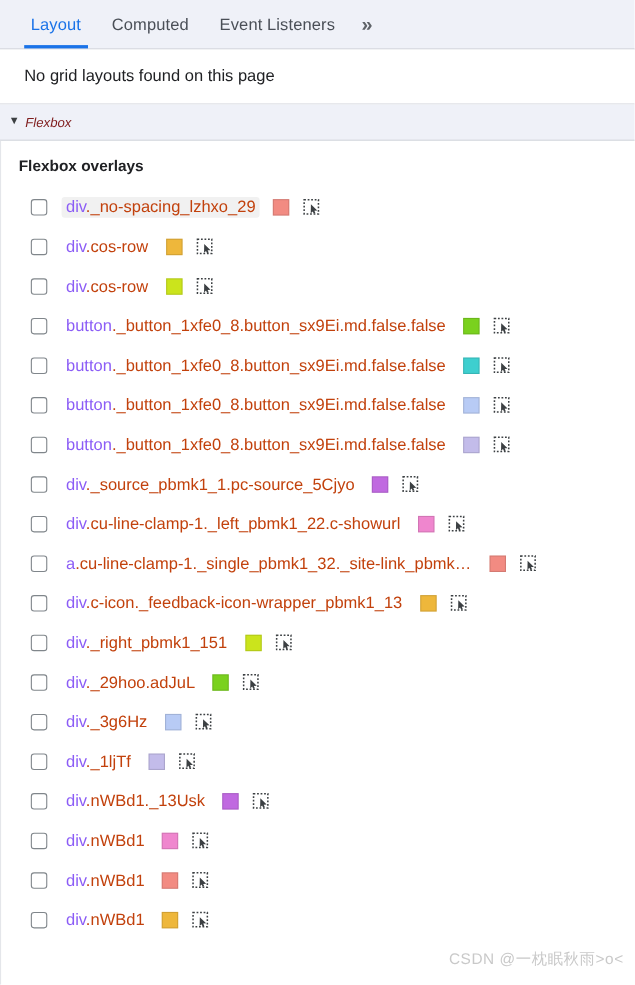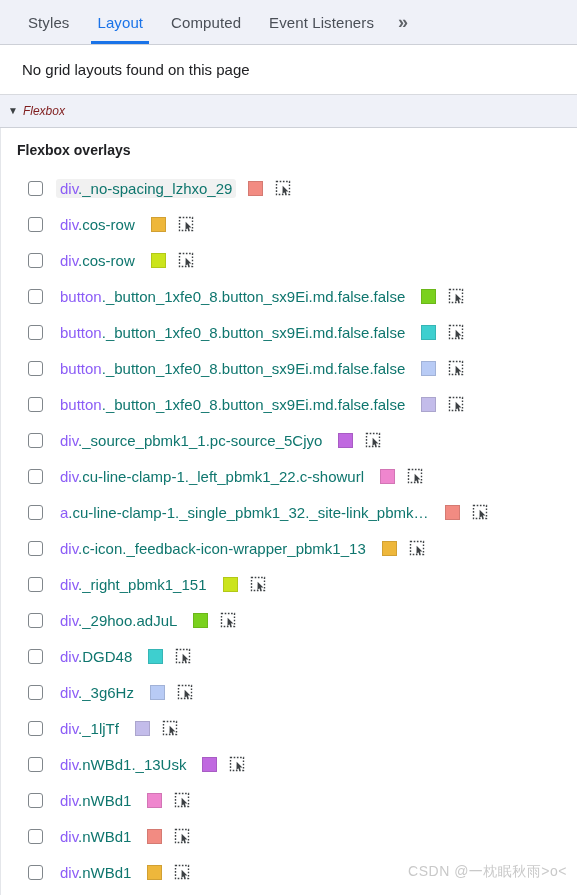--- a/index.html
+++ b/index.html
@@ -137,21 +137,21 @@
     line-height: 1;
     white-space: nowrap;
     padding: 2px 4px;
     border-radius: 3px;
     cursor: pointer;
   }
   .overlay-row.hovered .row-label {
     background: #f1f1f1;
   }
   .tagname { color: #8b5cf6; }
-  .classname { color: #0f766e; }
+  .classname { color: #c2410c; }
 
   .swatch {
     width: 15px;
     height: 15px;
     margin-left: 12px;
     border: 1px solid rgba(0,0,0,0.12);
     box-sizing: border-box;
     flex: 0 0 auto;
     cursor: pointer;
   }
@@ -173,23 +173,20 @@
     color: #c9c9c9;
     letter-spacing: 0.5px;
     pointer-events: none;
     user-select: none;
   }
 </style>
 </head>
 <body>
 
 <div class="tabbar">
-  <div class="tab">
-    <span>Styles</span>
-  </div>
   <div class="tab active">
     <span>Layout</span>
   </div>
   <div class="tab">
     <span>Computed</span>
   </div>
   <div class="tab">
     <span>Event Listeners</span>
   </div>
   <div class="tab-more">
@@ -321,29 +318,20 @@
         <div class="chk"></div>
         <span class="row-label"><span class="tagname">div</span><span class="classname">._29hoo.adJuL</span></span>
         <span class="swatch" style="background: rgb(122, 209, 30);"></span>
         <span class="picker"><svg viewBox="0 0 16 16" xmlns="http://www.w3.org/2000/svg">
             <rect x="1.5" y="1.5" width="13" height="13" fill="none" stroke="#3c4043" stroke-width="1.4" stroke-dasharray="1.6 1.6"></rect>
             <path d="M7.2 6.2 L14.6 13.4 L11.2 13.6 L12.4 16.2 L10.5 17 L9.3 14.4 L7.0 16.6 Z" fill="#3c4043" transform="scale(0.78) translate(2.6,1.2)"></path>
           </svg></span>
       </div>
       <div class="overlay-row">
         <div class="chk"></div>
-        <span class="row-label"><span class="tagname">div</span><span class="classname">.DGD48</span></span>
-        <span class="swatch" style="background: rgb(62, 207, 207);"></span>
-        <span class="picker"><svg viewBox="0 0 16 16" xmlns="http://www.w3.org/2000/svg">
-            <rect x="1.5" y="1.5" width="13" height="13" fill="none" stroke="#3c4043" stroke-width="1.4" stroke-dasharray="1.6 1.6"></rect>
-            <path d="M7.2 6.2 L14.6 13.4 L11.2 13.6 L12.4 16.2 L10.5 17 L9.3 14.4 L7.0 16.6 Z" fill="#3c4043" transform="scale(0.78) translate(2.6,1.2)"></path>
-          </svg></span>
-      </div>
-      <div class="overlay-row">
-        <div class="chk"></div>
         <span class="row-label"><span class="tagname">div</span><span class="classname">._3g6Hz</span></span>
         <span class="swatch" style="background: rgb(184, 203, 245);"></span>
         <span class="picker"><svg viewBox="0 0 16 16" xmlns="http://www.w3.org/2000/svg">
             <rect x="1.5" y="1.5" width="13" height="13" fill="none" stroke="#3c4043" stroke-width="1.4" stroke-dasharray="1.6 1.6"></rect>
             <path d="M7.2 6.2 L14.6 13.4 L11.2 13.6 L12.4 16.2 L10.5 17 L9.3 14.4 L7.0 16.6 Z" fill="#3c4043" transform="scale(0.78) translate(2.6,1.2)"></path>
           </svg></span>
       </div>
       <div class="overlay-row">
         <div class="chk"></div>
         <span class="row-label"><span class="tagname">div</span><span class="classname">._1ljTf</span></span>

